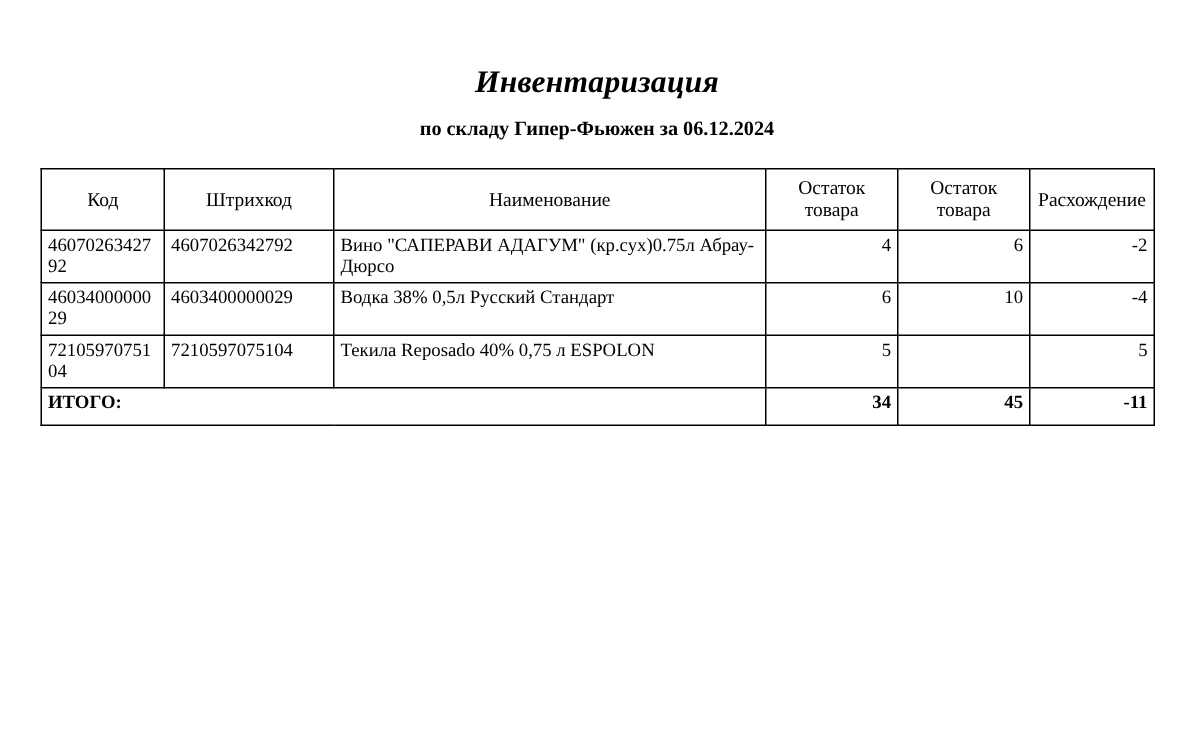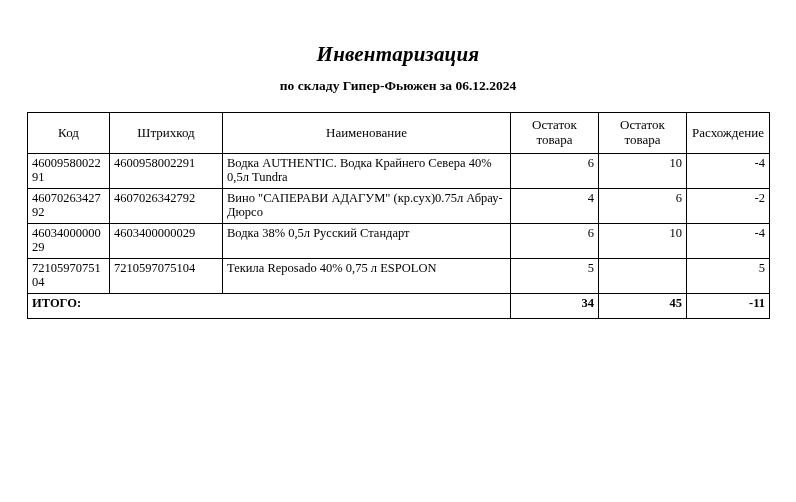--- a/index.html
+++ b/index.html
@@ -129,28 +129,20 @@
           </th>
           <th>
             <span class="hdr-stack">Остаток</span>
             <span class="hdr-stack">товара</span>
           </th>
           <th>Расхождение</th>
         </tr>
       </thead>
       <tbody>
         <tr class="data-row">
-          <td class="code">4600958002291</td>
-          <td class="barcode">4600958002291</td>
-          <td class="name">Водка AUTHENTIC. Водка Крайнего Севера 40% 0,5л Tundra</td>
-          <td class="num">6</td>
-          <td class="num">10</td>
-          <td class="num">-4</td>
-        </tr>
-        <tr class="data-row">
           <td class="code">4607026342792</td>
           <td class="barcode">4607026342792</td>
           <td class="name">Вино "САПЕРАВИ АДАГУМ" (кр.сух)0.75л Абрау-Дюрсо</td>
           <td class="num">4</td>
           <td class="num">6</td>
           <td class="num">-2</td>
         </tr>
         <tr class="data-row">
           <td class="code">4603400000029</td>
           <td class="barcode">4603400000029</td>

